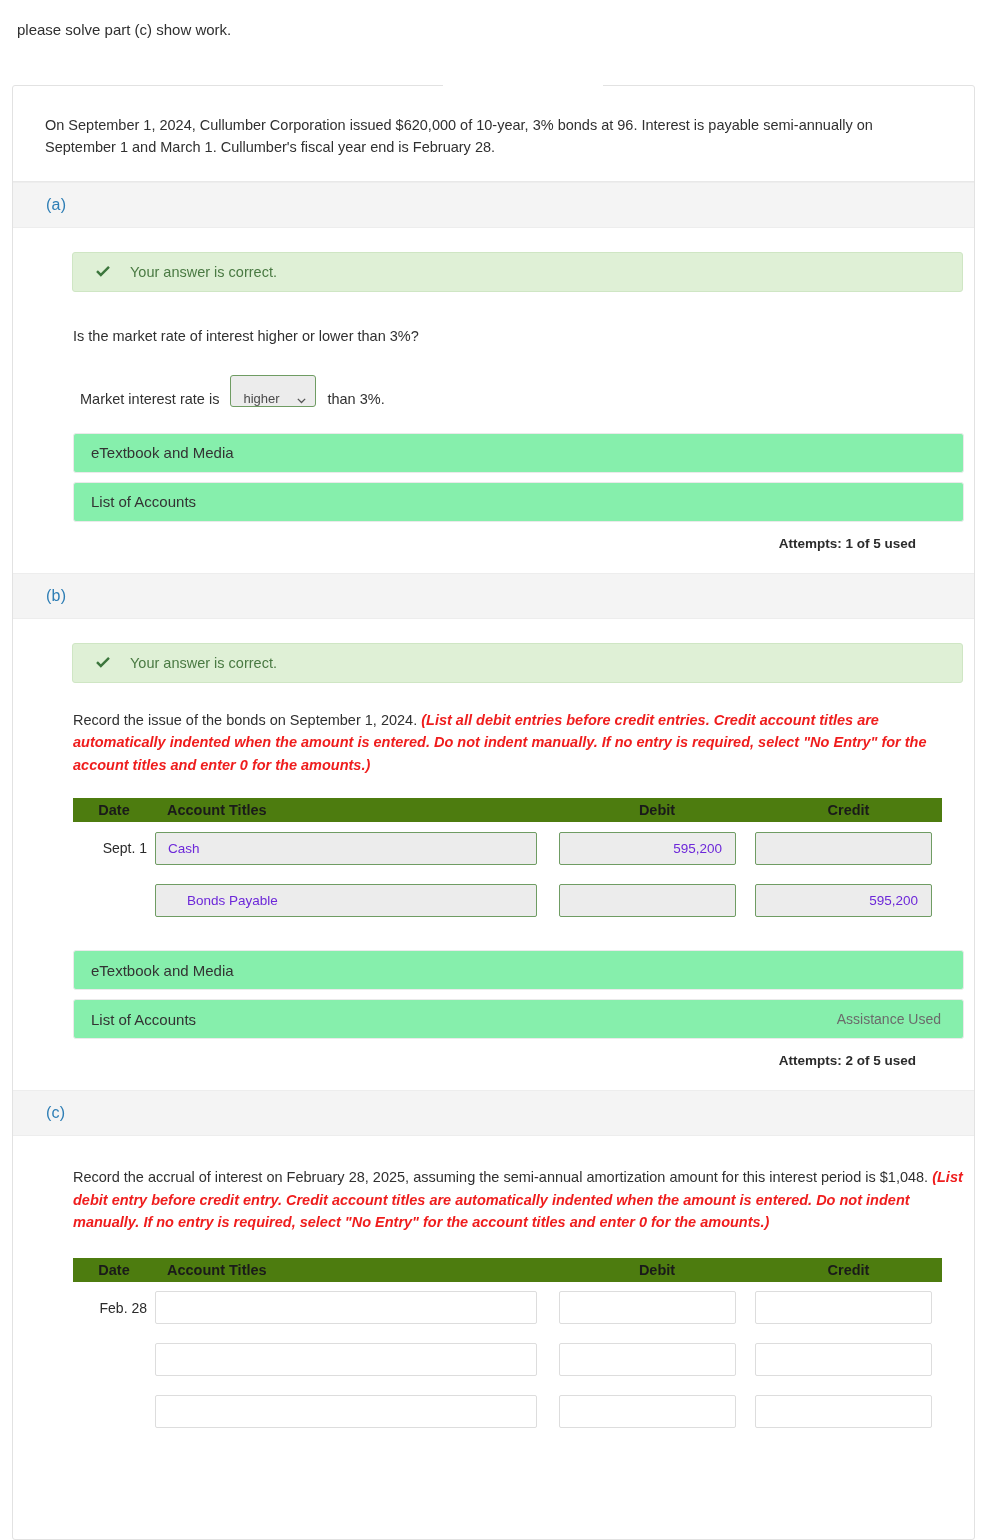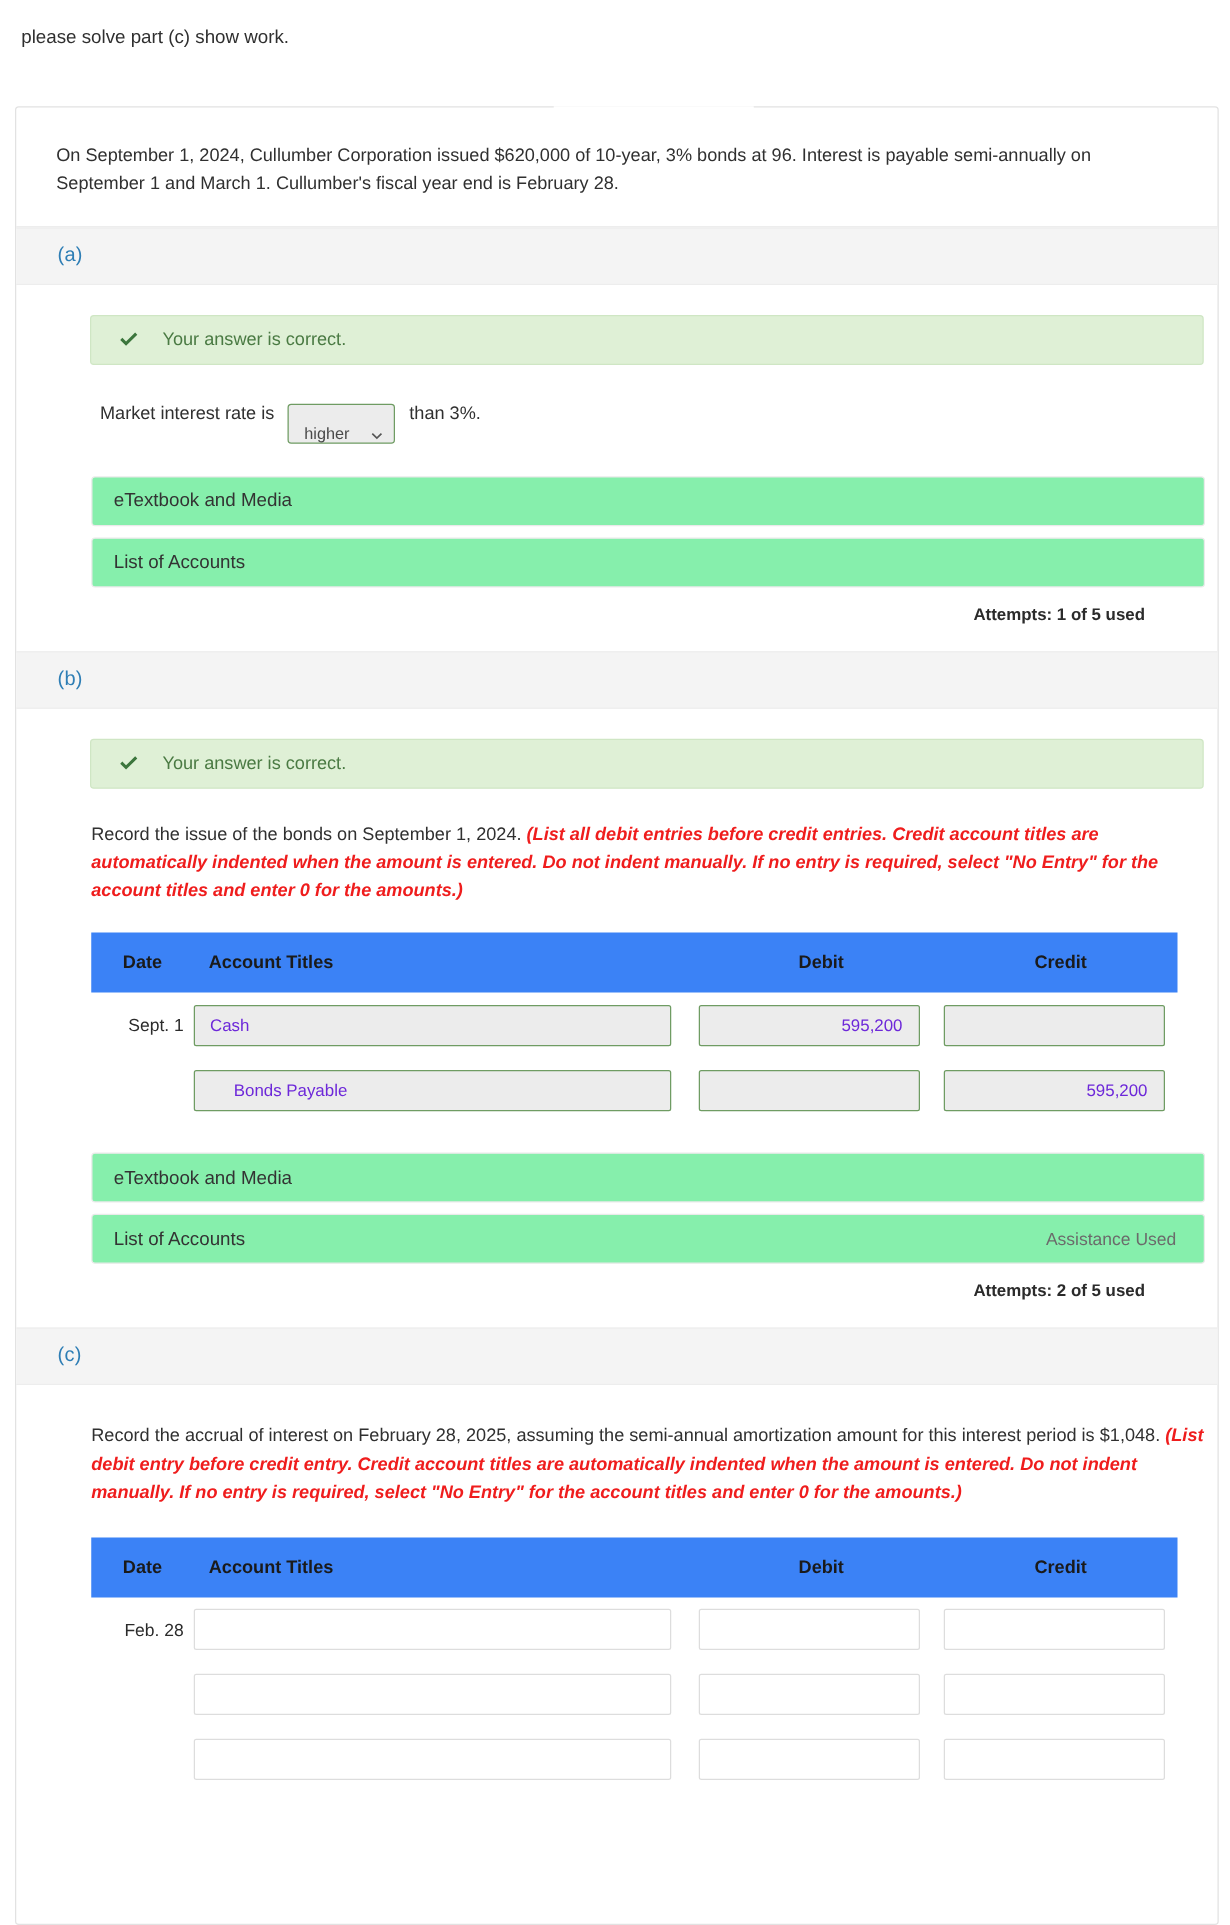--- a/index.html
+++ b/index.html
@@ -90,21 +90,21 @@
 
   
   .q-text {
     margin: 36px 0 0 28px;
     font-size: 14.5px;
     color: #303030;
   }
   .rate-row {
     margin: 31px 0 0 35px;
     display: flex;
-    align-items: flex-start;
+    align-items: flex-end;
     font-size: 14.5px;
     color: #303030;
   }
   .select-box {
     margin: 0 11px;
     width: 86px;
     height: 32px;
     background: #ececec;
     border: 1px solid #6f9c63;
     border-radius: 3px;
@@ -157,22 +157,22 @@
   }
   .instruction .hint {
     color: #ef1d1d;
     font-weight: bold;
     font-style: italic;
   }
 
   
   .jtable { margin: 22px 0 0 28px; width: 869px; }
   .jhead {
-    background: #3b82f6;
-    height: 48px;
+    background: #4d7c0f;
+    height: 24px;
     display: flex;
     align-items: center;
     font-size: 14.5px;
     font-weight: bold;
     color: #1a1a1a;
   }
   .jhead .c-date   { width: 82px; text-align: center; }
   .jhead .c-titles { width: 404px; padding-left: 12px; }
   .jhead .c-debit  { width: 196px; text-align: center; }
   .jhead .c-credit { width: 187px; text-align: center; }
@@ -233,20 +233,21 @@
 
       <div class="correct-banner">
         <span class="check-icon">
           <svg viewBox="0 0 20 20" width="18" height="18" fill="currentColor" aria-hidden="true">
             <path d="M7.6 15.2 2.4 10l1.9-1.9 3.3 3.3L15.7 3.4l1.9 1.9z"></path>
           </svg>
         </span>
         <span class="banner-text">Your answer is correct.</span>
       </div>
 
+      <div class="q-text">Is the market rate of interest higher or lower than 3%?</div>
 
       <div class="rate-row">
         <span>Market interest rate is</span>
         <span class="select-box">
           <span>higher</span>
           <span class="chev">
             <svg viewBox="0 0 12 12" width="11" height="11" fill="none" stroke="currentColor" stroke-width="1.4" aria-hidden="true">
               <path d="M2 4.2 6 8.2 10 4.2"></path>
             </svg>
           </span>

